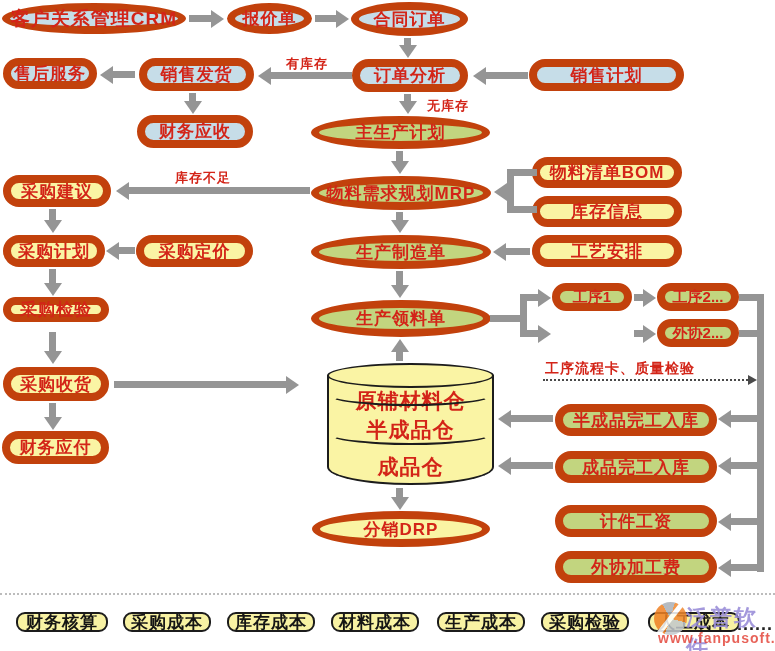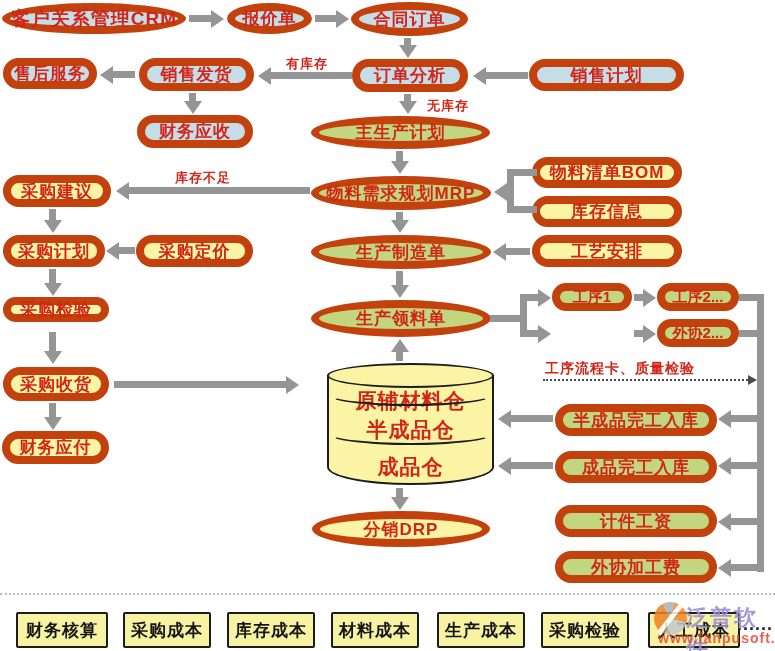--- a/index.html
+++ b/index.html
@@ -43,22 +43,22 @@
   .cyl-body{position:absolute;left:0;top:12px;width:167px;height:110px;background:#faf4a4;
     border:2px solid #1c1c1c;border-top:none;box-sizing:border-box;
     border-radius:0 0 50% 50% / 0 0 18px 18px;}
   .cyl-top{position:absolute;left:0;top:0;width:167px;height:25px;background:#faf4a4;
     border:2px solid #1c1c1c;border-radius:50%;box-sizing:border-box;}
   .cyl-div{position:absolute;left:2px;width:163px;height:22px;box-sizing:border-box;
     border:2px solid transparent;border-bottom-color:#1c1c1c;border-radius:50%;}
   .cyl-label{position:absolute;left:0;width:167px;text-align:center;color:#d32418;
     font-weight:bold;font-size:21px;letter-spacing:1px;}
   
-  .cost{position:absolute;top:612px;height:36px;box-sizing:border-box;background:#f8f2a3;
-    border:2px solid #1c1c1c;border-radius:2px;color:#151515;font-weight:bold;font-size:17px;
+  .cost{position:absolute;top:612px;height:20px;box-sizing:border-box;background:#f8f2a3;
+    border:2px solid #1c1c1c;border-radius:9px;color:#151515;font-weight:bold;font-size:17px;
     display:flex;align-items:center;justify-content:center;letter-spacing:1px;white-space:nowrap;}
   .dots{position:absolute;color:#222;font-weight:bold;font-size:18px;letter-spacing:1px;}
   
   .wm-logo{position:absolute;left:654px;top:602px;width:33px;height:33px;border-radius:50%;
     background:conic-gradient(from 200deg,#ef8124 0 130deg,#aab0b7 130deg 175deg,#f0882e 175deg 265deg,#c3c8cd 265deg 360deg);
     opacity:.85;}
   .wm-logo::after{content:"";position:absolute;left:14px;top:-2px;width:5px;height:37px;
     background:#ffffff;transform:rotate(38deg);}
   .wm-brand{position:absolute;left:686px;top:603px;font-size:22px;font-weight:bold;
     color:#9b8fd9;letter-spacing:2px;opacity:.9;}

